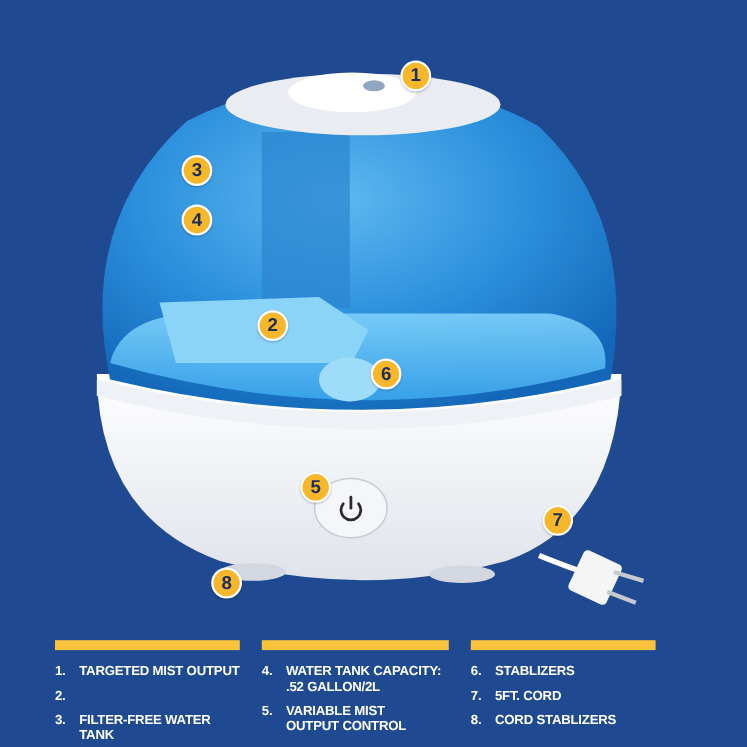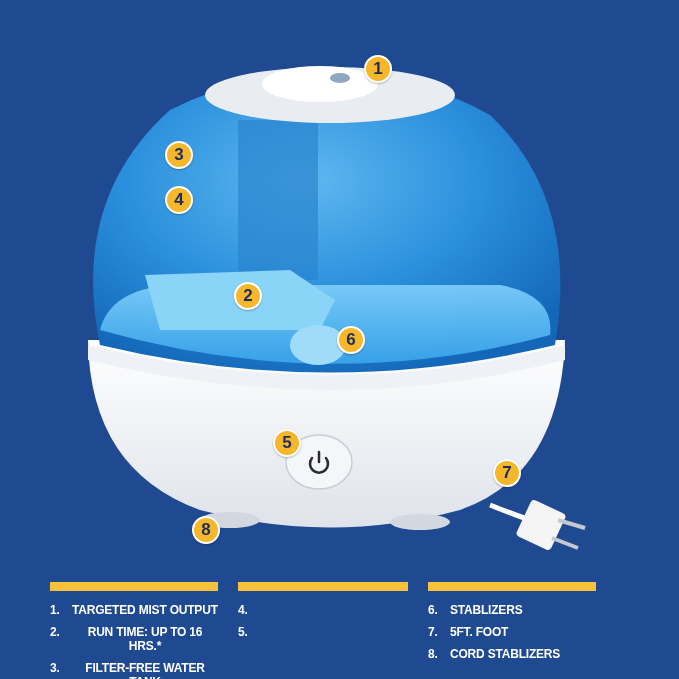--- a/index.html
+++ b/index.html
@@ -4,21 +4,21 @@
 <style>
   html,body{margin:0;padding:0;}
   body{width:679px;height:679px;background:#1f4a92;overflow:hidden;position:relative;font-family:"Liberation Sans",sans-serif;}
   .stage{position:absolute;left:0;top:0;width:679px;height:679px;}
   .product{position:absolute;left:0;top:0;width:679px;height:570px;}
   .badge{position:absolute;width:28px;height:28px;border-radius:50%;background:#f7b72a;border:2px solid #ffffff;box-sizing:border-box;color:#1d2d5c;font-weight:bold;font-size:17px;display:flex;align-items:center;justify-content:center;font-family:"Liberation Sans",sans-serif;box-shadow:0 1px 2px rgba(0,0,0,.25);}
   .col{position:absolute;top:582px;}
   .bar{height:9px;background:#f8c33a;margin-bottom:12px;}
   .item{display:flex;color:#ffffff;font-weight:bold;font-size:12px;line-height:14px;letter-spacing:-0.2px;margin-bottom:8px;}
   .num{width:22px;flex:none;}
-  .txt{white-space:pre-line;text-align:center;}
+  .txt{white-space:pre-line;}
 </style>
 </head>
 <body>
 
 <div class="stage">
 
   <svg class="product" viewBox="0 0 679 570" width="679" height="570">
     <defs>
       <radialGradient id="tank" cx="45%" cy="35%" r="70%">
         <stop offset="0%" stop-color="#5fb8f0"></stop>
@@ -76,46 +76,49 @@
   <div class="badge" style="left:192px;top:516px;">8</div>
 
   <div class="col" style="left:50px;width:168px;">
     <div class="bar"></div>
     <div class="item">
         <span class="num">1.</span>
         <span class="txt">TARGETED MIST OUTPUT</span>
       </div>
     <div class="item">
         <span class="num">2.</span>
-        <span class="txt">RUN TIME: UP TO 16 HRS.*</span>
       </div>
     <div class="item">
         <span class="num">3.</span>
         <span class="txt">FILTER-FREE WATER TANK</span>
       </div>
   </div>
 
   <div class="col" style="left:238px;width:170px;">
     <div class="bar"></div>
     <div class="item">
         <span class="num">4.</span>
+        <span class="txt">WATER TANK CAPACITY:
+.52 GALLON/2L</span>
       </div>
     <div class="item">
         <span class="num">5.</span>
+        <span class="txt">VARIABLE MIST
+OUTPUT CONTROL</span>
       </div>
   </div>
 
   <div class="col" style="left:428px;width:168px;">
     <div class="bar"></div>
     <div class="item">
         <span class="num">6.</span>
         <span class="txt">STABLIZERS</span>
       </div>
     <div class="item">
         <span class="num">7.</span>
-        <span class="txt">5FT. FOOT</span>
+        <span class="txt">5FT. CORD</span>
       </div>
     <div class="item">
         <span class="num">8.</span>
         <span class="txt">CORD STABLIZERS</span>
       </div>
   </div>
 </div>
 
 </body></html>

